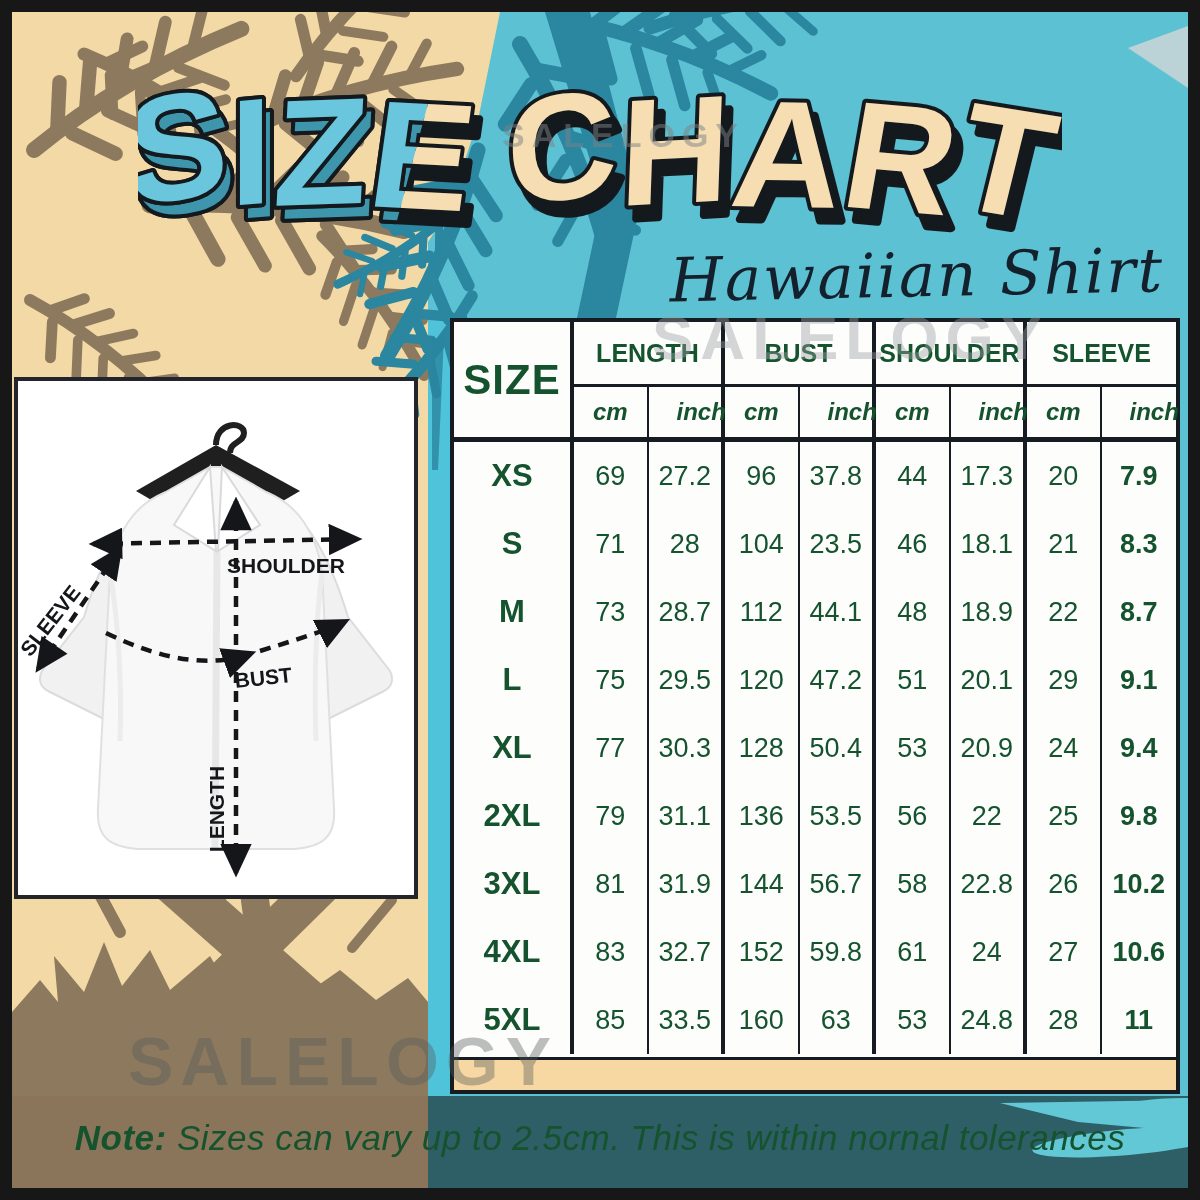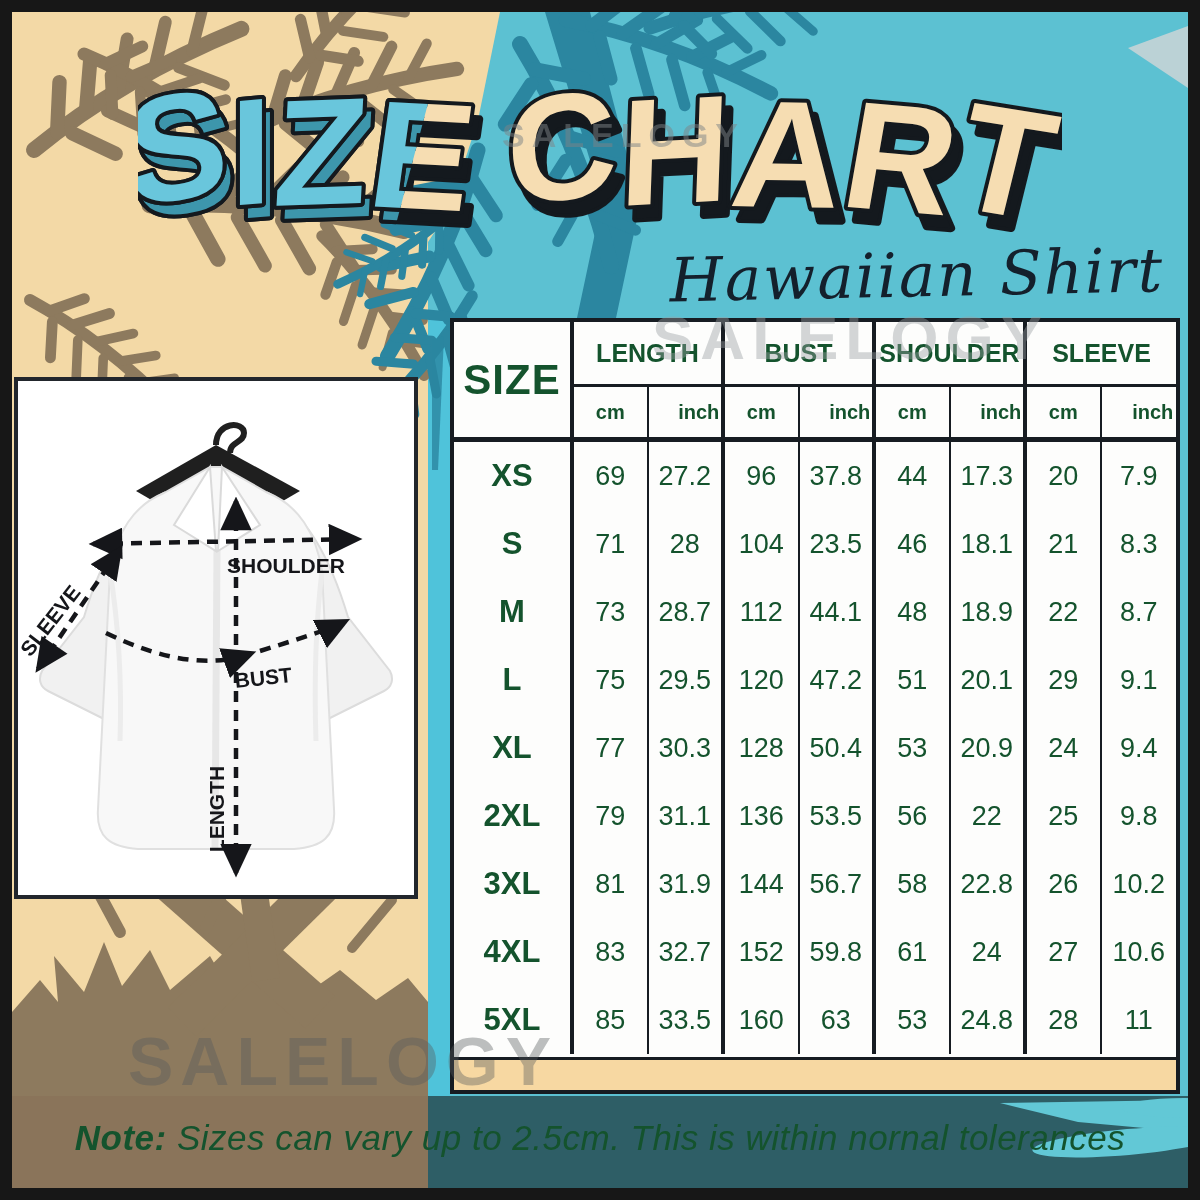--- a/index.html
+++ b/index.html
@@ -33,29 +33,29 @@
     border-top:3px solid #171c22;}
   table.size-table{border-collapse:collapse;table-layout:fixed;width:722px;color:#14532d;}
   .size-table th,.size-table td{padding:0;text-align:center;vertical-align:middle;}
   .size-table col.c-size{width:118px;}
   .size-table col.c-val{width:75.5px;}
   th.size-head{font-size:42px;font-weight:700;letter-spacing:1px;
     border-right:4px solid #171c22;border-bottom:5px solid #171c22;}
   th.group{font-size:25px;font-weight:700;height:62px;
     border-right:4px solid #171c22;border-bottom:3px solid #171c22;}
   th.group.last{border-right:none;}
-  tr.units th{font-size:20px;font-weight:700;height:50px;border-bottom:5px solid #171c22;}
+  tr.units th{font-size:24px;font-weight:700;font-style:italic;height:50px;border-bottom:5px solid #171c22;}
   th.u-cm{border-right:2px solid #171c22;}
   th.u-inch{border-right:4px solid #171c22;padding-left:28px;}
   th.u-inch.last{border-right:none;}
   .size-table td{height:68px;font-size:27px;}
   td.size{font-weight:700;font-size:31px;border-right:4px solid #171c22;}
   td.v-cm{border-right:2px solid #171c22;}
   td.v-inch{border-right:4px solid #171c22;}
-  td.v-inch.last{border-right:none;}
+  td.v-inch.last{border-right:none;font-weight:bold;}
   
   .note{position:absolute;left:12px;top:1118px;width:1176px;z-index:20;text-align:center;
     font-style:italic;font-size:35px;color:#14532d;letter-spacing:.5px;}
   .note .note-label{font-weight:700;}
   
   .wm{position:absolute;z-index:30;font-weight:700;letter-spacing:7px;color:#7e8487;
       font-family:"Liberation Sans",sans-serif;pointer-events:none;}
   .wm-title{left:502px;top:116px;font-size:34px;opacity:.5;}
   .wm-table{left:652px;top:302px;font-size:62px;opacity:.42;color:#9aa0a3;}
   .wm-bottom{left:128px;top:1022px;font-size:68px;opacity:.38;color:#555a5c;}

